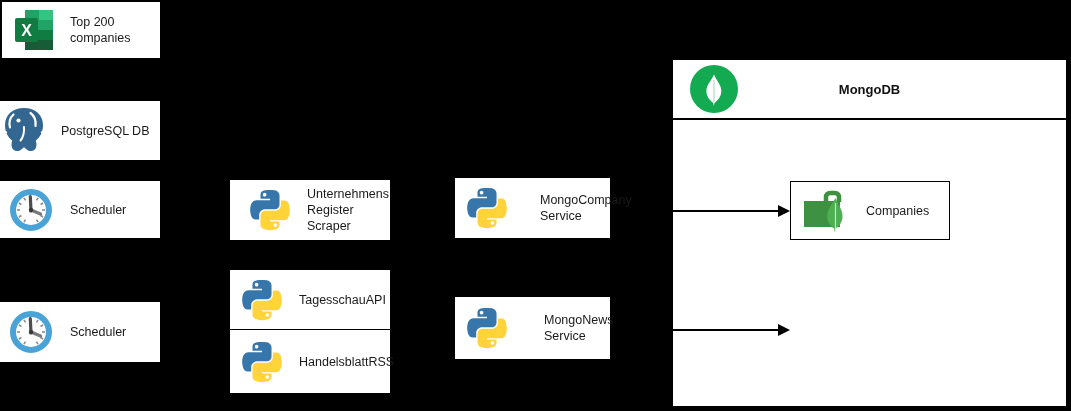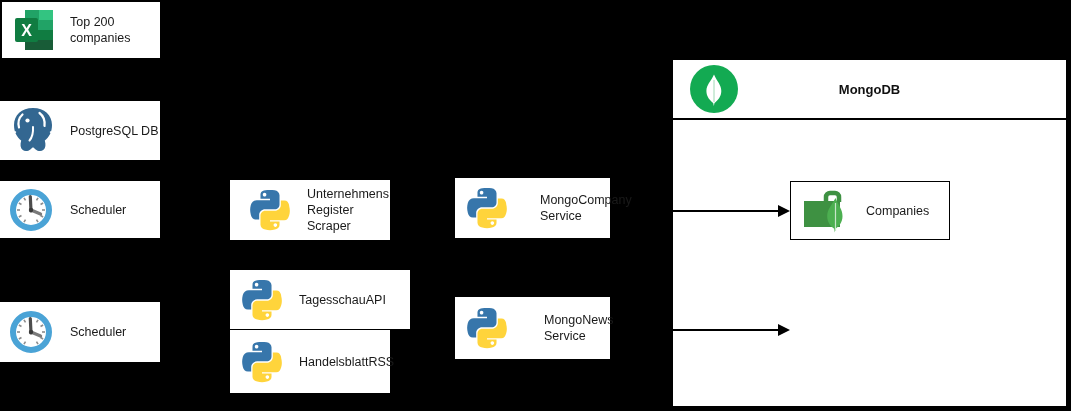--- a/index.html
+++ b/index.html
@@ -11,31 +11,31 @@
     position:absolute;background:#fff;display:flex;align-items:center;
     box-sizing:border-box;
   }
   .ic{flex:0 0 auto;display:flex;align-items:center;justify-content:center;}
   .lbl{
     white-space:pre-line;font-size:12.5px;line-height:16px;color:#1a1a1a;
   }
   
   #n-top100{left:2px;top:2px;width:158px;height:56px;padding-left:13px;}
   #n-top100 .ic{margin-right:15px;}
-  #n-postgres{left:0;top:101px;width:160px;height:59px;padding-left:9px;}
+  #n-postgres{left:0;top:101px;width:160px;height:59px;}
   #n-postgres .ic{margin-right:13px;}
   #n-sched1{left:0;top:181px;width:160px;height:57px;padding-left:9px;}
   #n-sched1 .ic{margin-right:17px;}
   #n-sched2{left:0;top:302px;width:160px;height:60px;padding-left:9px;}
   #n-sched2 .ic{margin-right:17px;}
   
   .pybox{padding-left:11px;}
   .pybox .ic{margin-right:16px;}
   #n-scraper{left:230px;top:180px;width:160px;height:60px;padding-left:19px;}
-  #n-tagesschau{left:230px;top:270px;width:180px;height:59px;}
+  #n-tagesschau{left:230px;top:270px;width:160px;height:59px;}
   #n-handelsblatt{left:230px;top:329px;width:160px;height:64px;border-top:1px solid #000;}
   #n-mongocompany{left:455px;top:178px;width:155px;height:60px;gap:16px;}
   #n-mongonews{left:455px;top:297px;width:155px;height:62px;gap:20px;}
   
   #mongodb-container{
     position:absolute;left:671px;top:58px;width:397px;height:350px;
     background:#fff;border:2px solid #000;box-sizing:border-box;z-index:1;
   }
   #mongodb-header{
     position:relative;height:58px;border-bottom:2px solid #000;

